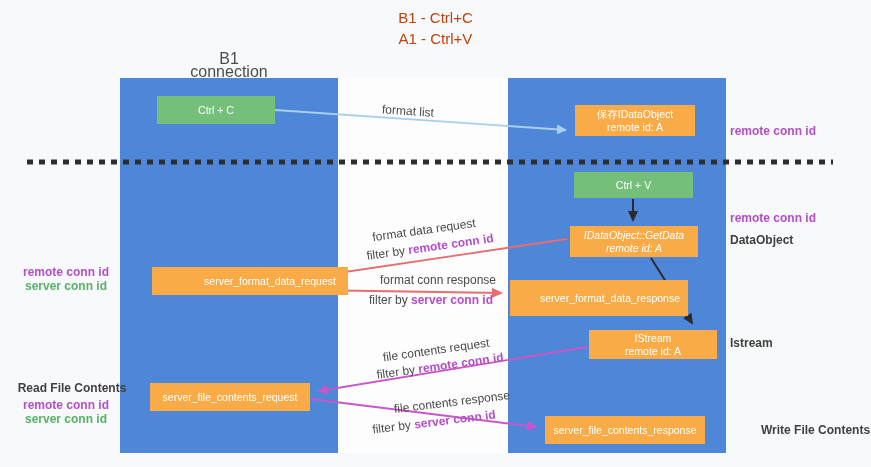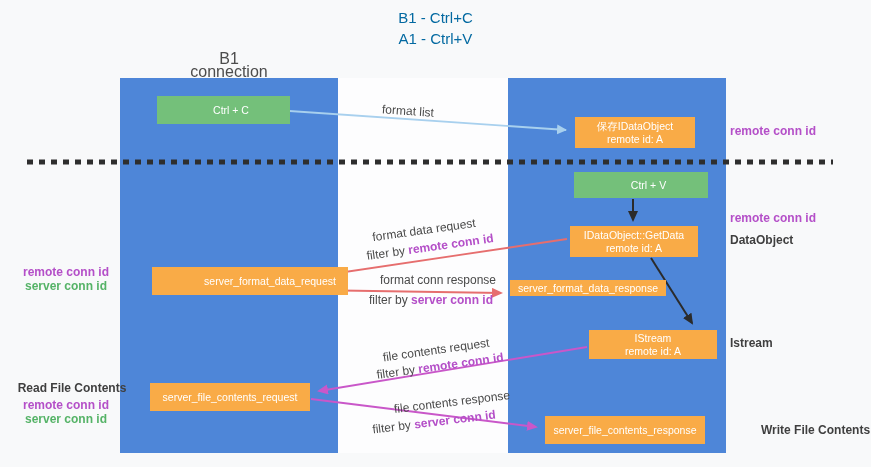--- a/index.html
+++ b/index.html
@@ -1,34 +1,34 @@
 <!DOCTYPE html>
 <html><head>
 <meta charset="utf-8">
 <style>
   html,body { margin:0; padding:0; background:#f8f9fa; font-family:"Liberation Sans", sans-serif; }
   .canvas { position:relative; width:871px; height:467px; background:#f8f9fa; overflow:hidden; }
 
   .title { position:absolute; left:0; top:7px; width:871px; text-align:center;
-           font-size:15px; line-height:21px; color:#0369a1; }
+           font-size:15px; line-height:21px; color:#c2410c; }
 
   .col-header { position:absolute; text-align:center; font-size:16px; line-height:13px; color:#4c4c4c; }
   .col-header.left  { left:120px; top:52px; width:218px; }
   .col-header.right { left:508px; top:49px; width:218px;margin-top:45px; }
 
   .lifeline { position:absolute; top:78px; width:218px; height:375px; background:#4e86d8; }
   .lifeline.left  { left:120px; }
   .lifeline.right { left:508px; }
   .mid-strip { position:absolute; left:338px; top:78px; width:170px; height:375px; background:#fdfdfe; }
 
   .overlay { position:absolute; left:0; top:0; pointer-events:none; }
 
   .box { position:absolute; display:flex; align-items:center; justify-content:center;
          color:#ffffff; font-size:10.5px; text-align:center; white-space:nowrap; }
-  .box.green  { background:#74c07a;padding-left:15px; }
+  .box.green  { background:#74c07a; }
   .box.orange { background:#f9ab47; }
   .box.two-line { flex-direction:column; line-height:13px; }
 
   .flow-label { position:absolute; font-size:12px; color:#4a4a4a; white-space:nowrap;
                 transform-origin:center center; }
   .purple { color:#b44fc8; font-weight:bold; }
   .green-text { color:#55b367; font-weight:bold; }
 
   .side-label { position:absolute; font-size:12px; color:#3f3f3f; white-space:nowrap; line-height:14px;font-weight:bold; }
   .side-label.bold-purple { color:#b44fc8; font-weight:bold; }
@@ -87,39 +87,39 @@
 
     <line x1="587" y1="347" x2="319" y2="391" stroke="#c957c9" stroke-width="1.8" marker-end="url(#ah-mag)"></line>
 
     <line x1="311" y1="399" x2="536" y2="427" stroke="#c957c9" stroke-width="1.8" marker-end="url(#ah-mag)"></line>
   </svg>
 
   <div class="box green" style="left:157px; top:96px; width:118px; height:28px;">
     <span>Ctrl + C</span>
   </div>
 
-  <div class="box orange two-line" style="left:575px; top:117px; width:120px; height:31px;">
+  <div class="box orange two-line" style="left:575px; top:105px; width:120px; height:31px;">
     <span>保存IDataObject</span>
     <span>remote id: A</span>
   </div>
 
   <div class="box green" style="left:574px; top:172px; width:119px; height:26px;">
     <span>Ctrl + V</span>
   </div>
 
-  <div class="box orange two-line" style="left:570px; top:226px; width:128px; height:31px;">
+  <div class="box orange two-line" style="left:570px; top:226px; width:128px; height:31px;font-style:italic;">
     <span>IDataObject::GetData</span>
     <span>remote id: A</span>
   </div>
 
   <div class="box orange" style="left:152px; top:267px; width:156px; height:28px;padding-left:40px;">
     <span>server_format_data_request</span>
   </div>
 
-  <div class="box orange" style="left:510px; top:280px; width:156px; height:16px;">
+  <div class="box orange" style="left:510px; top:280px; width:156px; height:36px;padding-left:22px;">
     <span>server_format_data_response</span>
   </div>
 
   <div class="box orange two-line" style="left:589px; top:330px; width:128px; height:29px;">
     <span>IStream</span>
     <span>remote id: A</span>
   </div>
 
   <div class="box orange" style="left:150px; top:383px; width:160px; height:28px;">
     <span>server_file_contents_request</span>

